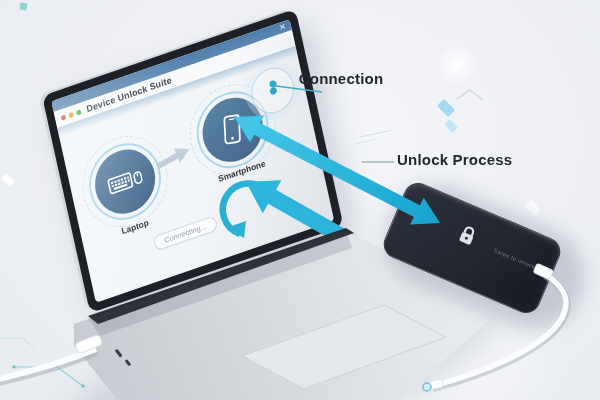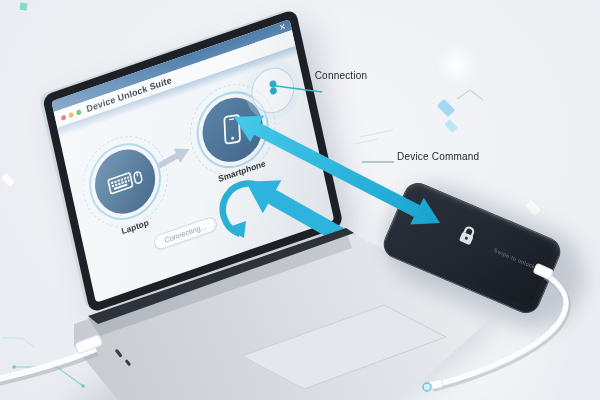--- a/index.html
+++ b/index.html
@@ -72,21 +72,21 @@
     background:linear-gradient(135deg,#2d323b,#1a1e25);transform:rotate(23deg);
     border:1px solid #3a3f48;
     box-shadow:3px 4px 0 -1px rgba(195,202,212,.5), inset 0 2px 3px rgba(255,255,255,.12);}
   .phone-screen{position:absolute;inset:6px;border-radius:10px;
     background:linear-gradient(125deg,#2a303b 0%,#20252e 60%,#171b22 100%);}
   .padlock{position:absolute;left:59px;top:13px;}
   .phone-hint{position:absolute;left:98px;top:23px;width:48px;font-size:5.5px;color:#79808a;
     letter-spacing:.4px;white-space:nowrap;}
 
   
-  .callout{position:absolute;color:#23272e;font-weight:400;font-size:10px;line-height:1.32;letter-spacing:.2px;}
+  .callout{position:absolute;color:#23272e;font-weight:700;font-size:15px;line-height:1.32;letter-spacing:.2px;}
   .co-connection{left:290px;top:69px;width:102px;text-align:center;}
   .co-connection span{display:block;}
   .co-unlock{left:397px;top:150px;white-space:nowrap;}
 
   svg.layer{position:absolute;left:0;top:0;}
 </style>
 </head>
 <body>
 
 <div class="scene">
@@ -320,15 +320,15 @@
     <g>
       <circle cx="273" cy="84" r="3.5" fill="#2fa9c9"></circle>
       <path d="M 276,86 L 322,92" stroke="#35b0c6" stroke-width="1.5"></path>
     </g>
     <path d="M 362,162 L 394,162" stroke="#9fb6bf" stroke-width="1.5"></path>
   </svg>
 
   <div class="callout co-connection">
     <span>Connection</span>
   </div>
-  <div class="callout co-unlock">Device Command</div>
+  <div class="callout co-unlock">Unlock Process</div>
 
 </div>
 
 </body></html>

